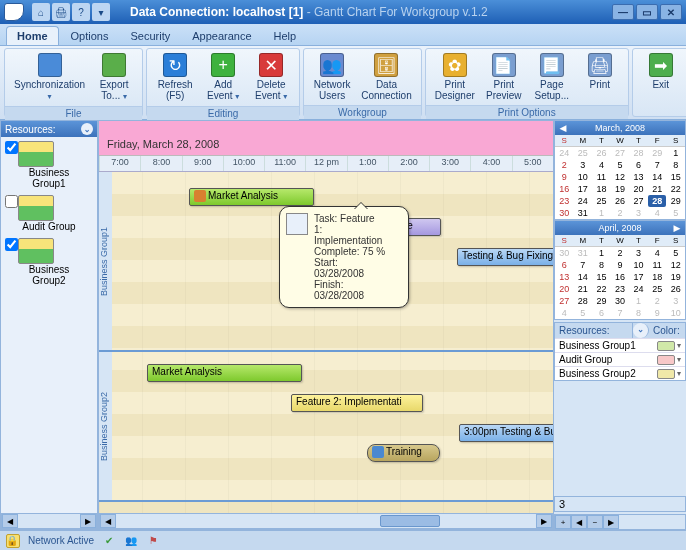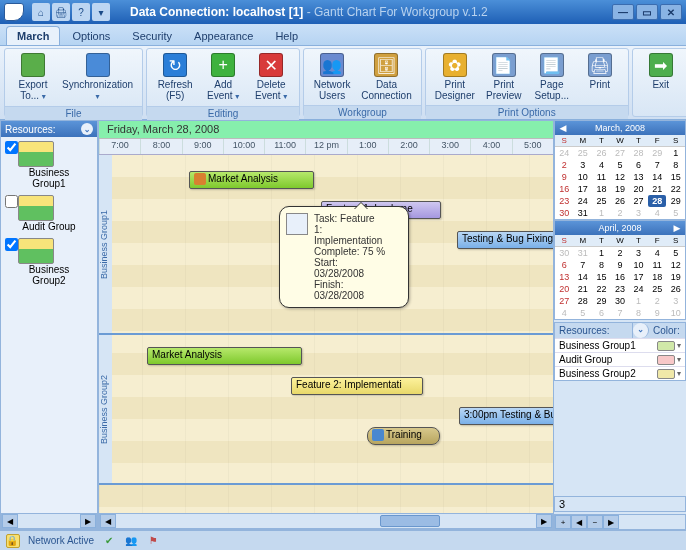--- a/index.html
+++ b/index.html
@@ -37,21 +37,21 @@
 .pane-title { background: linear-gradient(to bottom, #5b94d8, #3c72bb); color: #fff; font-size: 10px; padding: 2px 4px; display:flex; justify-content:space-between; align-items:center; }
 .pane-title .exp { width:12px; height:12px; background:#e8f0fa; color:#3c72bb; border-radius:50%; display:flex; align-items:center; justify-content:center; font-size:8px; cursor:pointer; font-weight:bold; }
 .res-list { flex:1; padding: 4px; overflow:auto; }
 .res-it { display:flex; flex-direction:column; align-items:center; margin-bottom:6px; cursor:pointer; }
 .res-it .chk { align-self:flex-start; }
 .res-it .ricon { width: 36px; height: 26px; }
 .res-it .rlbl { font-size: 10px; text-align:center; line-height:1.1; }
 
 
 .center { flex: 1; background:#fff; border: 1px solid #93b4dc; display:flex; flex-direction:column; position:relative; overflow:hidden; }
-.date-hdr { height: 18px; background:#86efac; border-bottom:1px solid #bbb; padding: 2px 8px; font-size:11px; color:#333; }
+.date-hdr { height: 18px; background:#f9a8d4; border-bottom:1px solid #bbb; padding: 17px 8px; font-size:11px; color:#333; }
 .time-hdr { height: 16px; background:#e6eef8; display:flex; border-bottom:1px solid #aac; }
 .th-cell { flex:1; font-size:9px; color:#456; border-left:1px solid #cdd; text-align:center; padding-top:1px; }
 .gantt-body { flex:1; position:relative; background:
     repeating-linear-gradient(to right, rgba(0,0,0,0.03) 0 1px, transparent 1px 43px),
     repeating-linear-gradient(to bottom, #f6eed0 0 22px, #efe5c0 22px 44px);
 }
 .gantt-row { position:relative; border-bottom:2px solid #6b9bd4; }
 .row1 { height: 180px; }
 .row2 { height: 150px; }
 .row-label { position:absolute; left:-1px; top:0; bottom:0; width:14px; background:#d6e5f5; border-right:1px solid #93b4dc; writing-mode:vertical-rl; transform:rotate(180deg); font-size:9px; color:#3a6aa8; text-align:center; padding:4px 0; }
@@ -114,37 +114,37 @@
     <span class="app-title-main">Data Connection: localhost [1]</span><span class="app-title-sub"> - Gantt Chart For Workgroup v.1.2</span>
   </div>
   <div class="win-controls">
     <div class="win-btn">—</div>
     <div class="win-btn">▭</div>
     <div class="win-btn">✕</div>
   </div>
 </div>
 
 <div class="tabstrip" id="tabstrip">
-    <div class="tab active">March</div>
+    <div class="tab active">Home</div>
     <div class="tab">Options</div>
     <div class="tab">Security</div>
     <div class="tab">Appearance</div>
     <div class="tab">Help</div>
   </div>
 
 <div class="ribbon" id="ribbon">
     <div class="ribbon-group">
       <div class="ribbon-group-body">
         <div class="rbtn">
+          <div class="ricon" style="background: rgb(74, 139, 216); border: 1px solid rgba(0, 0, 0, 0.3); color: rgb(255, 255, 255);"></div>
+          <div class="rlabel">Synchronization <span class="dd-arrow"></span></div>
+        </div>
+        <div class="rbtn">
           <div class="ricon" style="background: rgb(90, 174, 74); border: 1px solid rgba(0, 0, 0, 0.3); color: rgb(255, 255, 255);"></div>
           <div class="rlabel">Export<br>To... <span class="dd-arrow"></span></div>
-        </div>
-        <div class="rbtn">
-          <div class="ricon" style="background: rgb(74, 139, 216); border: 1px solid rgba(0, 0, 0, 0.3); color: rgb(255, 255, 255);"></div>
-          <div class="rlabel">Synchronization <span class="dd-arrow"></span></div>
         </div>
       </div>
       <div class="ribbon-group-label">File</div>
     </div>
     <div class="ribbon-group">
       <div class="ribbon-group-body">
         <div class="rbtn">
           <div class="ricon" style="background: rgb(42, 126, 216); border: 1px solid rgba(0, 0, 0, 0.3); color: rgb(255, 255, 255);">↻</div>
           <div class="rlabel">Refresh<br>(F5)</div>
         </div>

